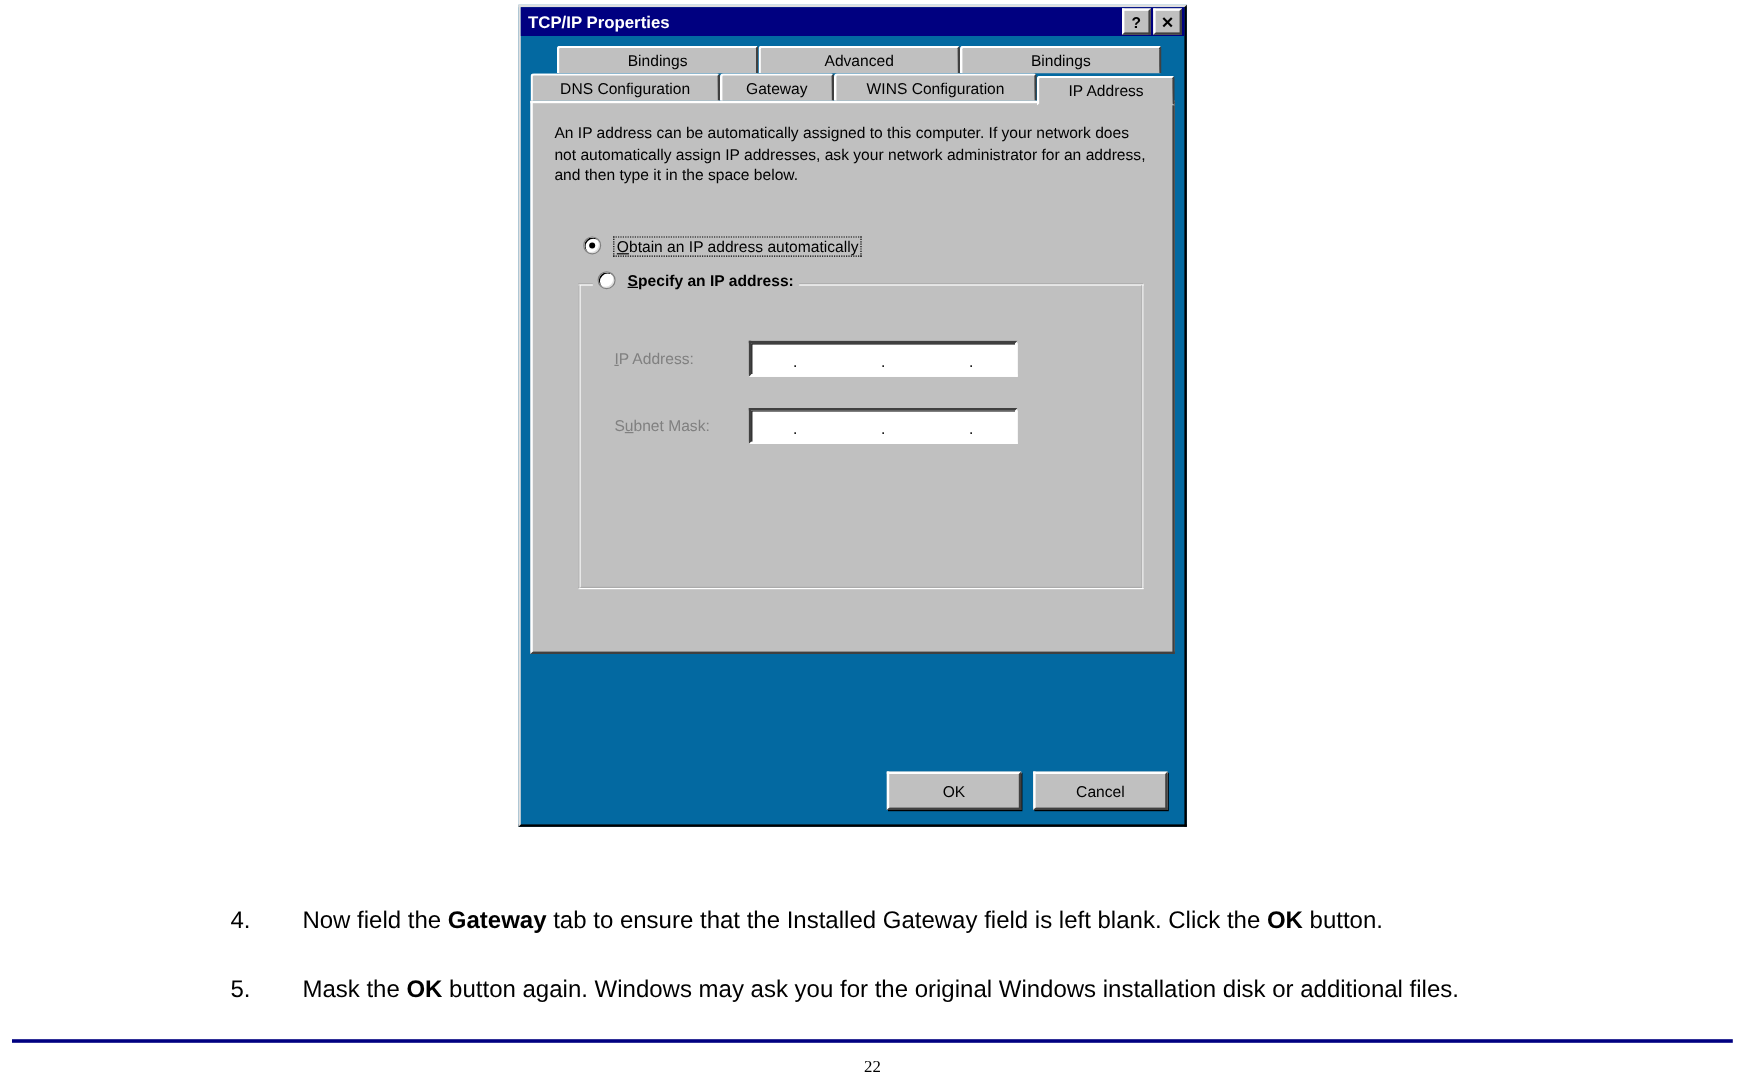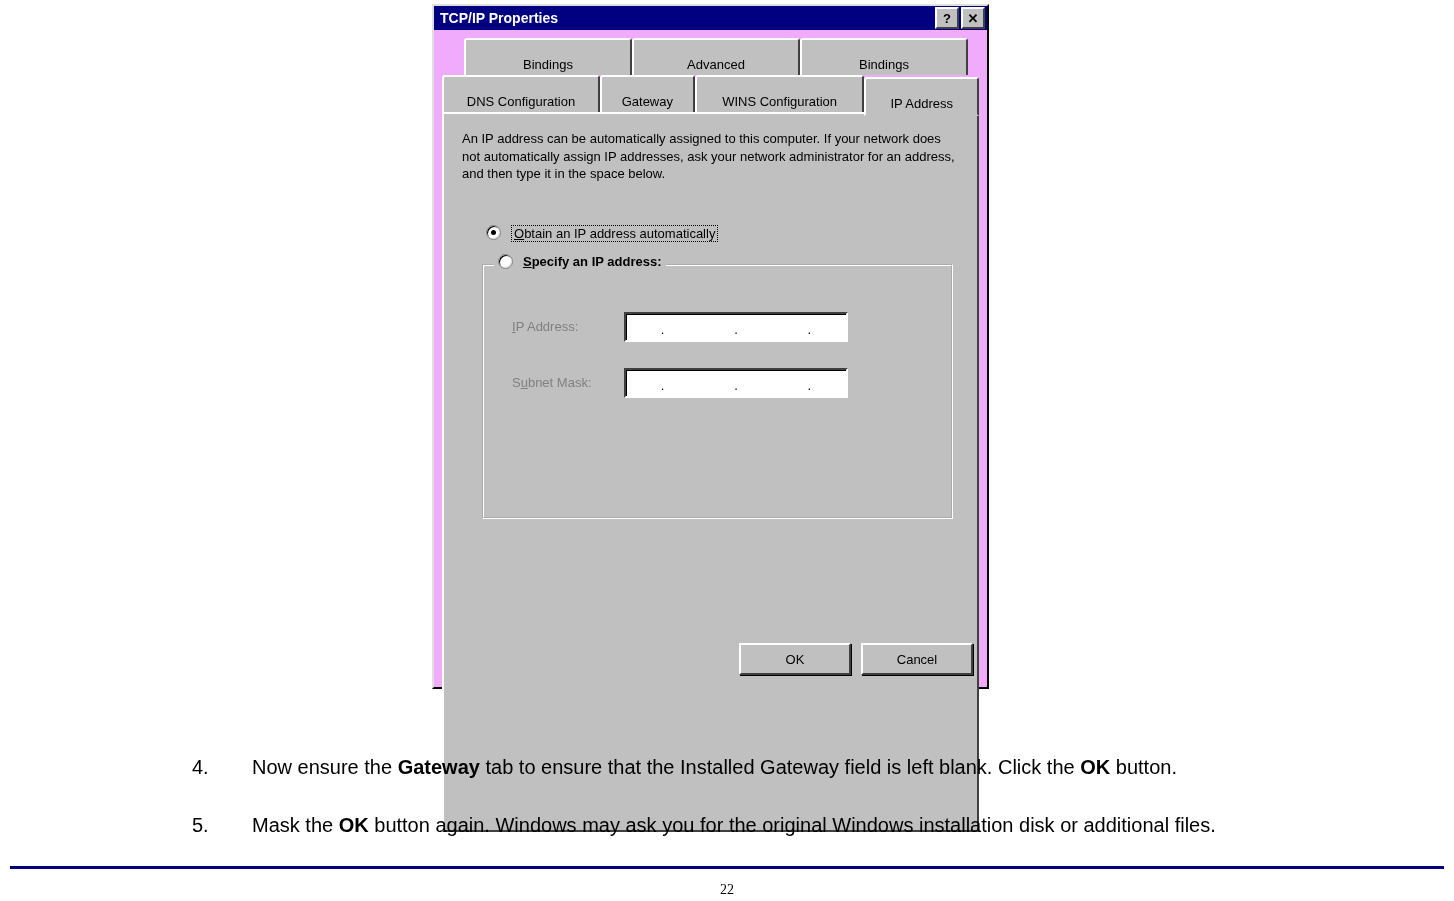--- a/index.html
+++ b/index.html
@@ -1,32 +1,32 @@
 <!DOCTYPE html>
 <html><head>
 <meta charset="utf-8">
 <style>
   html,body{margin:0;padding:0;background:#fff;font-family:Arial,Helvetica,sans-serif;}
   .page{width:1454px;height:901px;position:relative;background:#fff;}
-  .dialog{position:absolute;left:432px;top:4px;width:553px;height:681px;background:#f0abfc;border:2px solid #000;border-top-color:#dfdfdf;border-left-color:#dfdfdf;}
+  .dialog{position:absolute;left:432px;top:4px;width:553px;height:681px;background:#0369a1;border:2px solid #000;border-top-color:#dfdfdf;border-left-color:#dfdfdf;}
   .titlebar{background:#000080;color:#fff;height:24px;display:flex;align-items:center;padding:0 2px 0 6px;font-family:"MS Sans Serif",Tahoma,sans-serif;font-weight:bold;font-size:14px;}
   .titlebar .title{flex:1;}
   .titlebtn{width:20px;height:18px;background:#c0c0c0;border:2px solid;border-color:#fff #404040 #404040 #fff;margin-left:2px;display:flex;align-items:center;justify-content:center;color:#000;font-weight:bold;font-size:13px;font-family:"MS Sans Serif",sans-serif;line-height:1;}
   .tabs-area{padding:8px 8px 0 8px;}
   .tabrow{display:flex;font-family:"MS Sans Serif",Tahoma,sans-serif;font-size:13px;}
   .tabrow.row1{margin-left:22px;}
-  .tab{background:#c0c0c0;border:2px solid;border-color:#fff #404040 transparent #fff;border-bottom:none;padding:17px 0 3px 0;text-align:center;border-radius:3px 3px 0 0;position:relative;}
+  .tab{background:#c0c0c0;border:2px solid;border-color:#fff #404040 transparent #fff;border-bottom:none;padding:3px 0 3px 0;text-align:center;border-radius:3px 3px 0 0;position:relative;}
   .tab.sep{border-right:2px solid #404040;}
   .tab.active{background:#c0c0c0;z-index:2;position:relative;top:2px;border-bottom:2px solid #c0c0c0;margin-bottom:-2px;}
   .row1 .tab{width:164px;}
   .row2 .t1{width:156px;}
   .row2 .t2{width:92px;}
   .row2 .t3{width:168px;}
   .row2 .t4{width:112px;}
-  .panel{margin:0 8px 8px 8px;background:#c0c0c0;border:2px solid;border-color:#fff #404040 #404040 #fff;height:720px;padding:16px 18px;box-sizing:border-box;font-family:"MS Sans Serif",Tahoma,sans-serif;font-size:13px;position:relative;}
+  .panel{margin:0 8px 8px 8px;background:#c0c0c0;border:2px solid;border-color:#fff #404040 #404040 #fff;height:461px;padding:16px 18px;box-sizing:border-box;font-family:"MS Sans Serif",Tahoma,sans-serif;font-size:13px;position:relative;}
   .desc{line-height:1.35;}
   .radiogrp{margin-top:42px;margin-left:24px;}
   .radioitem{display:flex;align-items:flex-start;margin-bottom:22px;}
   .radio{width:13px;height:13px;border-radius:50%;background:#fff;border:1px solid #808080;box-shadow:inset -1px -1px #dfdfdf,inset 1px 1px #000;margin-right:10px;display:flex;align-items:center;justify-content:center;}
   .radio .dot{width:5px;height:5px;background:#000;border-radius:50%;}
   .focusbox{border:1px dotted #000;padding:0 2px;}
   .ul{text-decoration:underline;}
   .fieldset{border:2px groove #fff;margin-left:20px;margin-right:6px;height:215px;position:relative;padding-top:36px;}
   .fieldset .legend{position:absolute;top:-12px;left:10px;background:#c0c0c0;padding:0 4px;display:flex;align-items:center;font-weight:bold;}
   .fieldset .legend .radio{margin-right:10px;}
@@ -117,21 +117,21 @@
       <div class="btn">
           <span>Cancel</span>
         </div>
     </div>
   </div>
 
   <div class="instructions">
     <div class="row">
       <div class="num">4.</div>
       <div>
-        <span>Now ensure the </span><b>Gateway</b><span> tab to ensure that the Installed Gateway field is left blank. Click the </span><b>OK</b><span> button.</span>
+        <span>Now field the </span><b>Gateway</b><span> tab to ensure that the Installed Gateway field is left blank. Click the </span><b>OK</b><span> button.</span>
       </div>
     </div>
     <div class="row">
       <div class="num">5.</div>
       <div>
         <span>Mask the </span><b>OK</b><span> button again. Windows may ask you for the original Windows installation disk or additional files.</span>
       </div>
     </div>
   </div>
 

